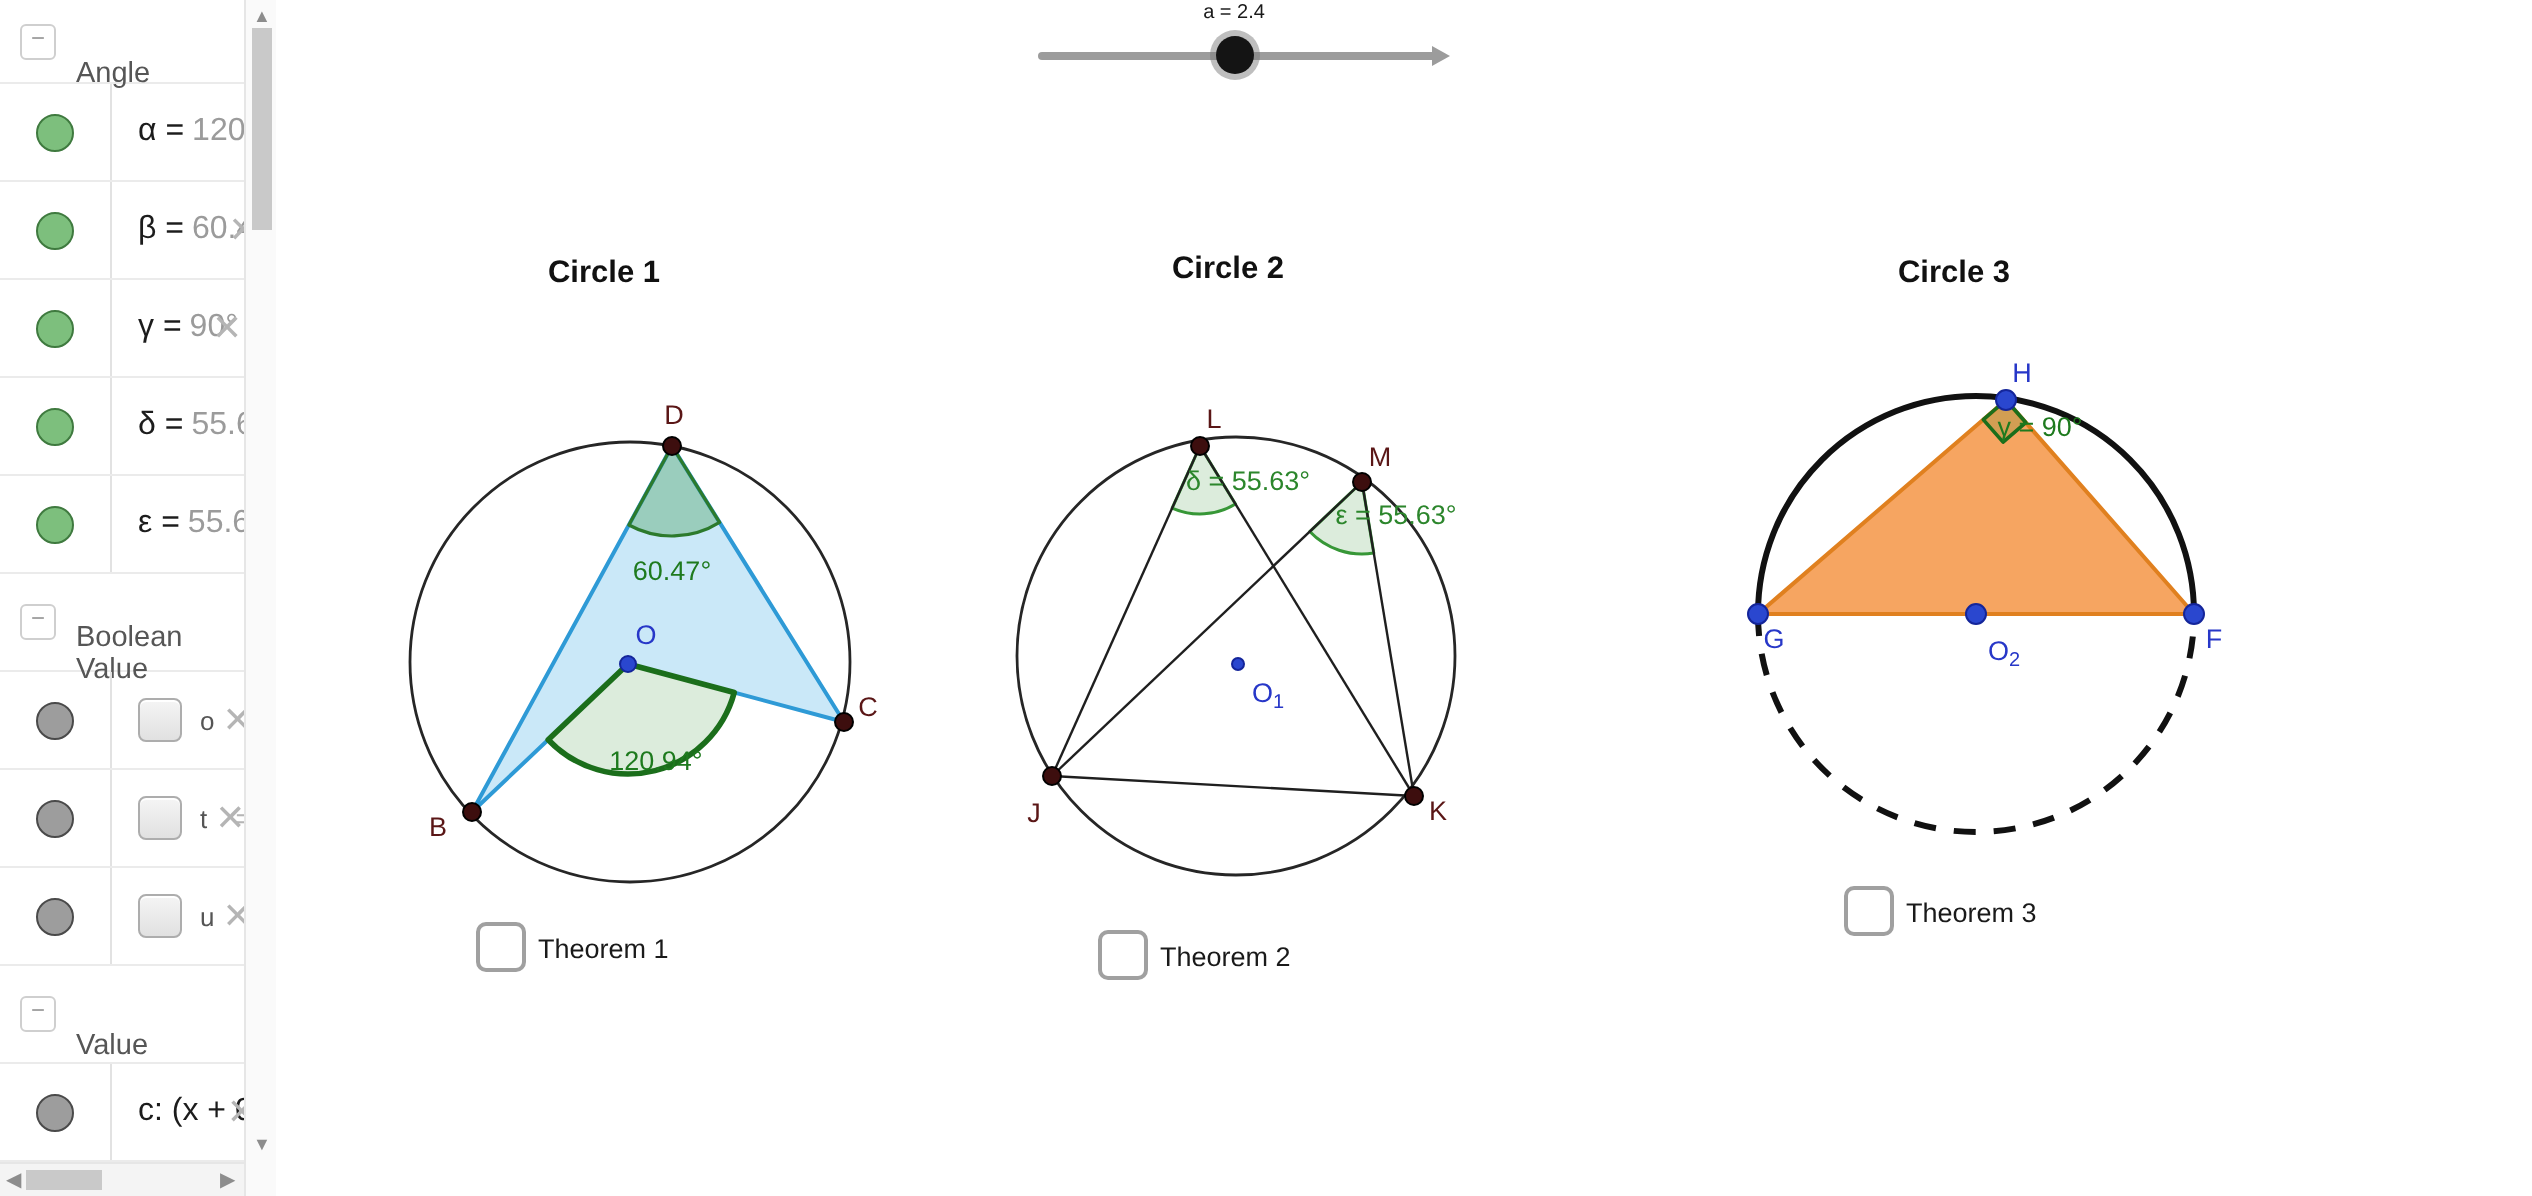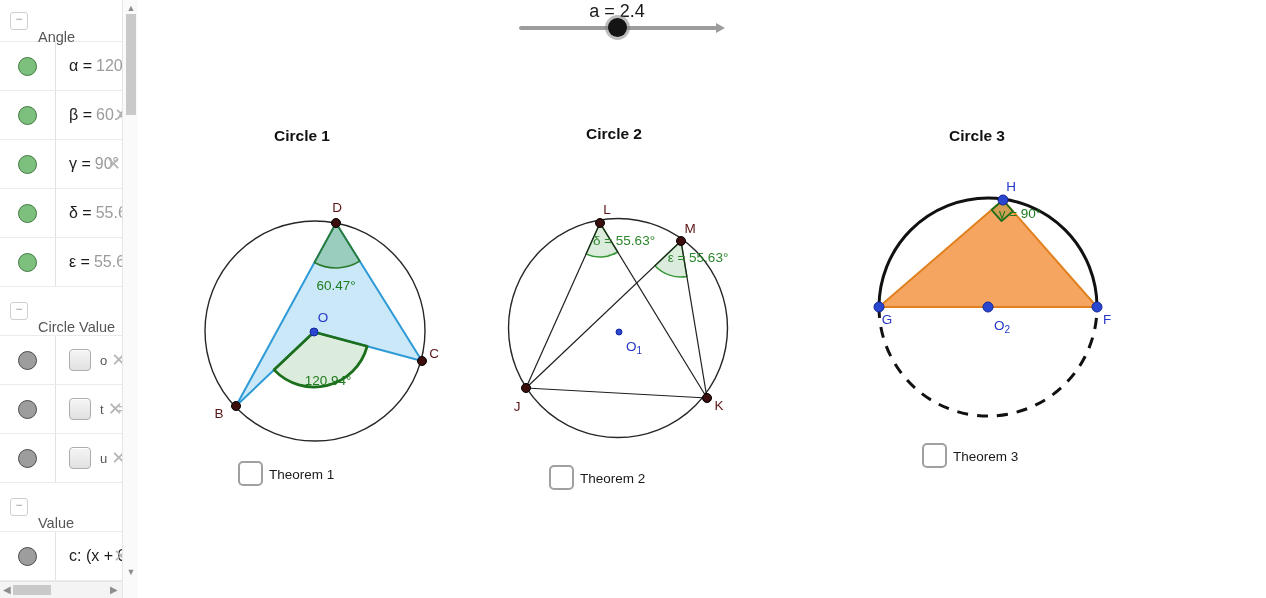--- a/index.html
+++ b/index.html
@@ -2,21 +2,21 @@
 <html><head>
 <meta charset="utf-8">
 <style>
   html,body{margin:0;padding:0;}
   body{width:1266px;height:598px;overflow:hidden;background:#fff;
        font-family:"Liberation Sans",sans-serif;position:relative;}
   #canvas-svg{position:absolute;left:0;top:0;z-index:0;}
 
   
   .slider-label{position:absolute;left:567px;top:1px;width:100px;text-align:center;
-                font-size:18px;color:#1a1a1a;z-index:3;}
+                font-size:10px;color:#1a1a1a;z-index:3;}
   .slider-track{position:absolute;left:519px;top:26px;width:199px;height:4px;
                 background:#9c9c9c;border-radius:2px;z-index:3;}
   .slider-arrow{position:absolute;left:716px;top:23px;width:0;height:0;z-index:3;
                 border-left:9px solid #9c9c9c;border-top:5px solid transparent;
                 border-bottom:5px solid transparent;}
   .slider-knob{position:absolute;left:608px;top:18px;width:19px;height:19px;border-radius:50%;
                background:#141414;box-shadow:0 0 0 3px rgba(125,125,125,.5);z-index:4;}
 
   
   #sidebar{position:absolute;left:0;top:0;width:138px;height:598px;background:#fff;
@@ -179,21 +179,21 @@
           <div class="marble green"></div>
         </div>
         <div class="sb-content">
           <span>ε = </span>
           <span class="sb-value">55.63</span>
           <span class="xmark">✕</span>
         </div>
       </div>
       <div class="sb-header">
         <div class="collapse-btn">−</div>
-        <div class="sb-title">Circle Value</div>
+        <div class="sb-title">Boolean Value</div>
       </div>
       <div class="sb-row">
         <div class="sb-marble-cell">
           <div class="marble gray"></div>
         </div>
         <div class="sb-content">
           <div class="sb-check"></div>
           <span class="sb-small">o</span>
           <span class="xmark" style="margin-left: 4px;">✕</span>
           <span class="eqgray">=</span>

